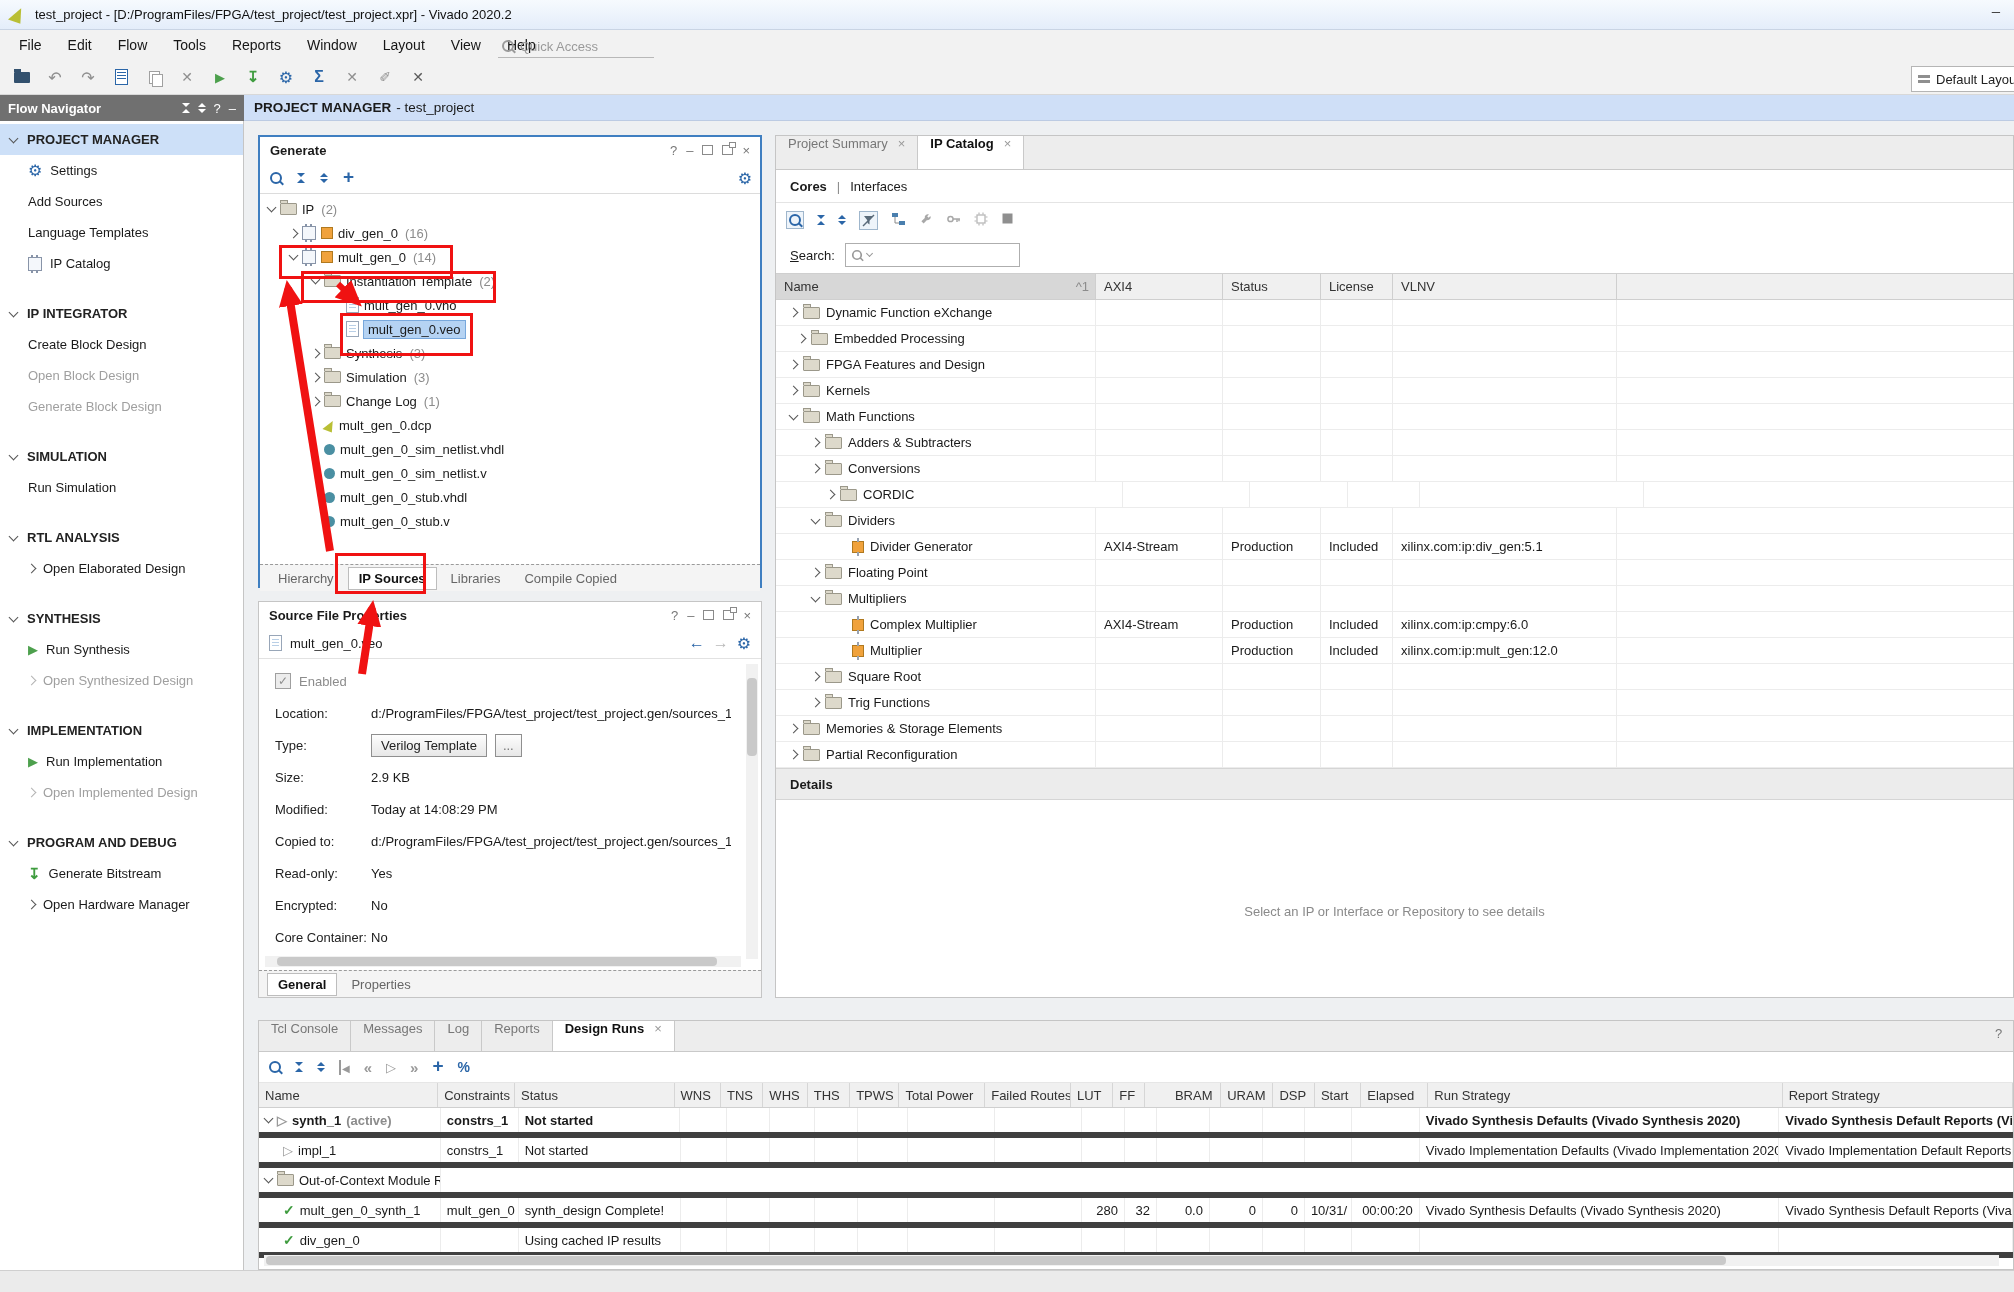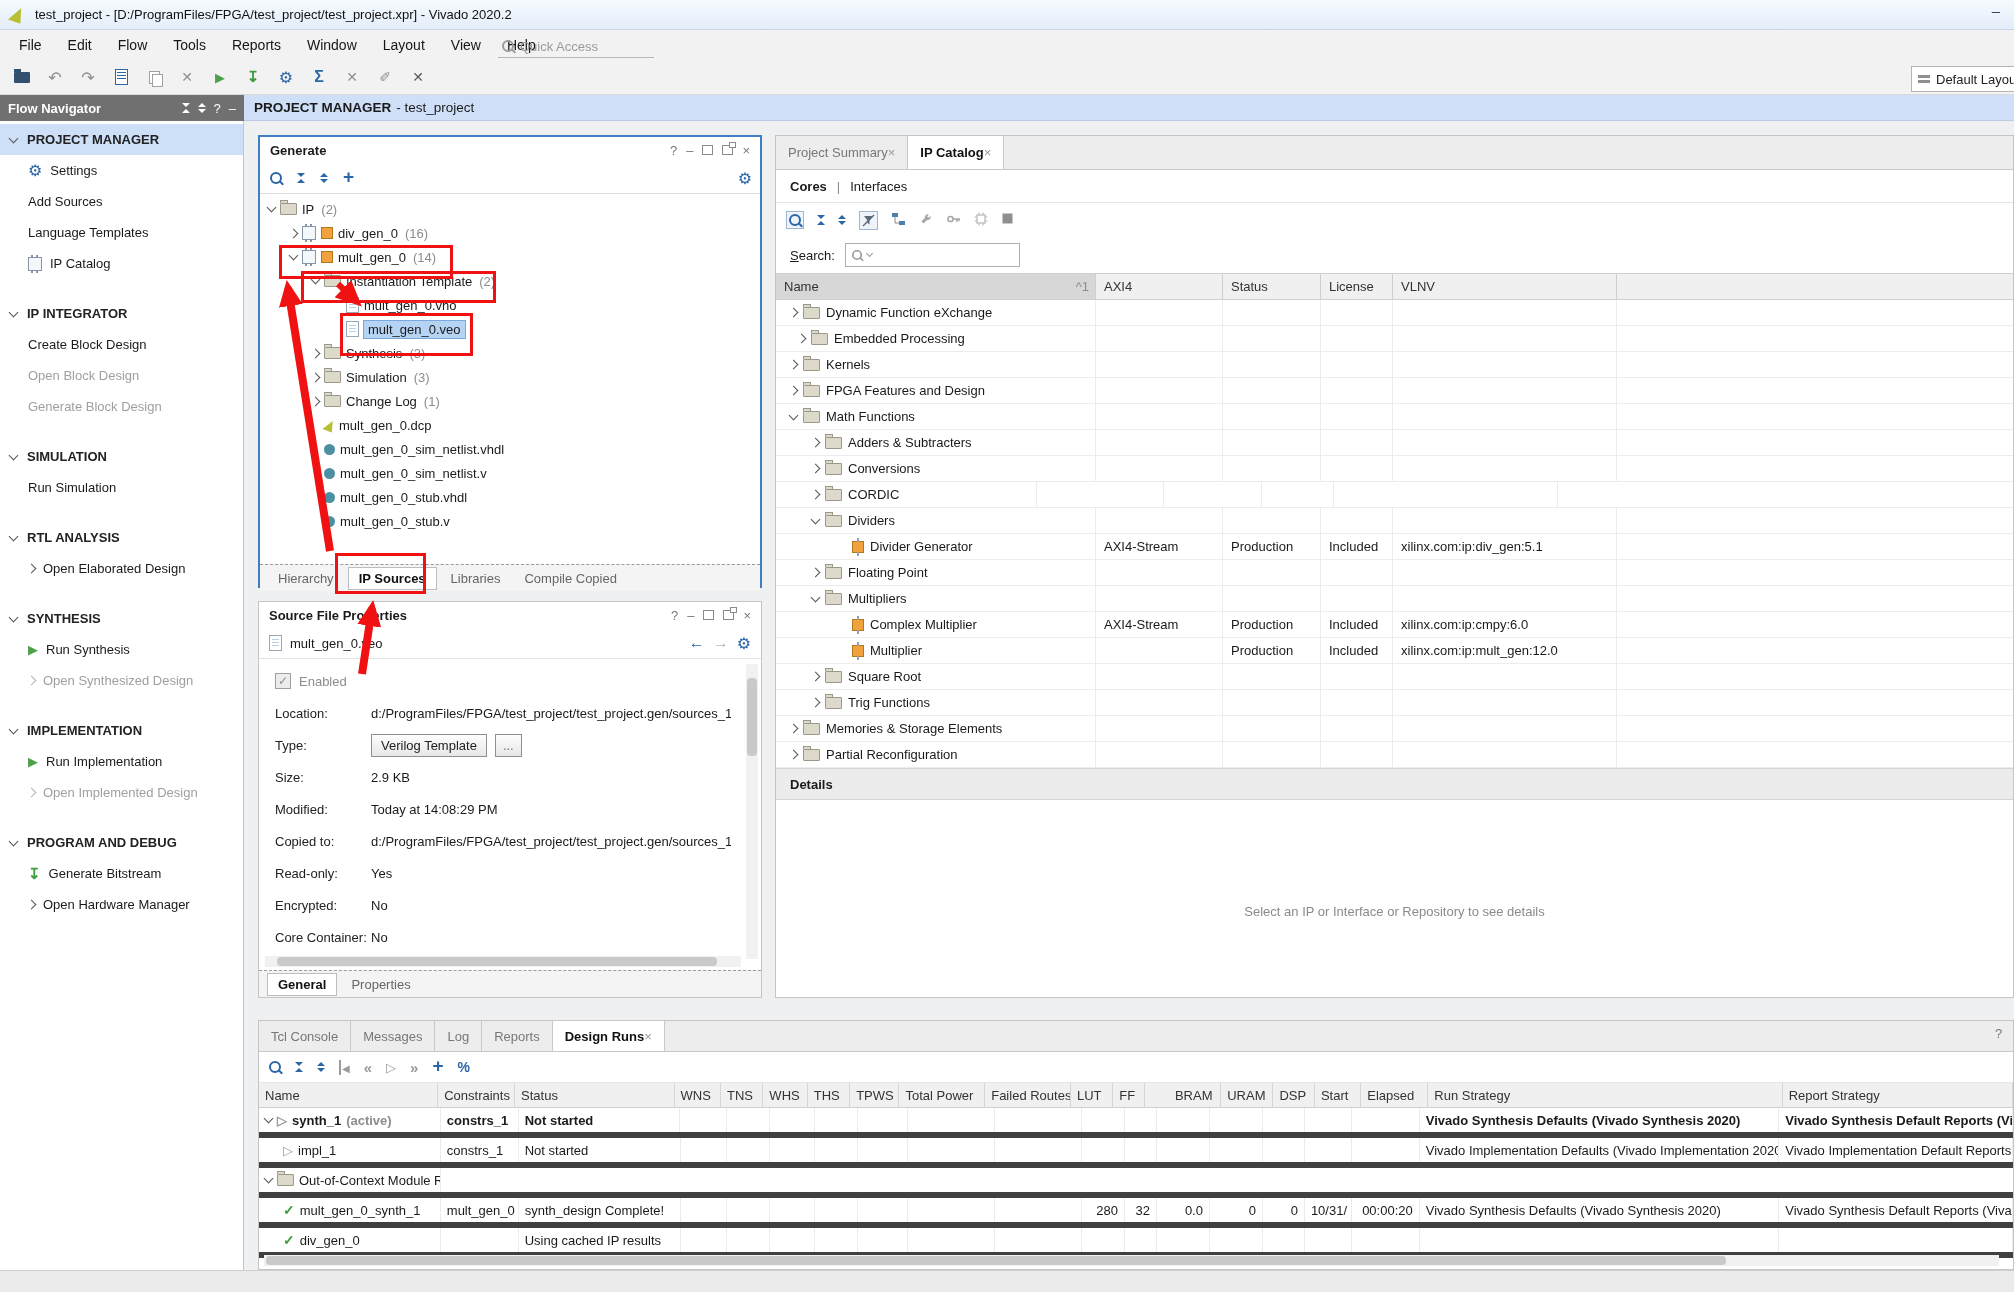--- a/index.html
+++ b/index.html
@@ -120,21 +120,21 @@
   .btn{border:1px solid #8f8f8f;background:linear-gradient(#fdfdfd,#e7e7e7);padding:3px 9px;font-size:13px;color:#222}
   .btn.more{padding:3px 7px;color:#777;margin-left:8px}
   .cbx{width:14px;height:14px;border:1px solid #9f9f9f;background:#ececec;display:inline-flex;align-items:center;justify-content:center;color:#8f8f8f;font-size:12px;margin-right:8px}
   #prop-vscroll{position:absolute;right:3px;top:62px;width:12px;height:295px;background:#f1f1f1}
   #prop-vscroll .thumb{position:absolute;left:1px;top:14px;width:10px;height:78px;background:#c9c9c9;border-radius:4px}
   #prop-hscroll{position:absolute;left:6px;bottom:30px;right:20px;height:11px;background:#f1f1f1;display:flex;align-items:center}
   #prop-hscroll .thumb{position:absolute;left:12px;right:24px;top:1px;height:9px;background:#c9c9c9;border-radius:4px}
 
   
   .ctabs{height:33px;background:#ededed;border-bottom:1px solid #c9c9c9;display:flex;align-items:stretch}
-  .ctab{display:flex;align-items:center;padding:0 12px;border-right:1px solid #c9c9c9;color:#777;font-size:13px}
+  .ctab{display:flex;gap:10px;padding:0 12px;border-right:1px solid #c9c9c9;color:#777;font-size:13px}
   .ctab.active{background:#fff;color:#111;font-weight:bold}
   .ctab .x{color:#999;font-weight:normal}
   #cores-row{height:32px;display:flex;align-items:center;gap:10px;padding-left:14px;border-bottom:1px solid #e4e4e4}
   #cat-toolbar{height:34px;display:flex;align-items:center;gap:13px;padding-left:10px}
   #cat-search-row{height:36px;display:flex;align-items:center;gap:10px;padding-left:14px}
   #cat-search-box{width:168px;height:22px;border:1px solid #aeaeae;display:flex;align-items:center;gap:4px;padding-left:5px;color:#9a9a9a}
   .ul-first::first-letter{text-decoration:underline}
   #cat-header{height:25px;background:#f0f0f0;border-top:1px solid #cfcfcf;border-bottom:1px solid #cfcfcf;display:flex}
   #cat-header .hc{display:flex;align-items:center;padding-left:8px;border-right:1px solid #cfcfcf;box-sizing:border-box;color:#333}
   #cat-header .hc.sorted{background:#d7d7d7;justify-content:space-between;padding-right:6px}
@@ -592,32 +592,32 @@
         </div>
         <div class="cc" style="width: 127px;"></div>
         <div class="cc" style="width: 98px;"></div>
         <div class="cc" style="width: 72px;"></div>
         <div class="cc" style="width: 224px;"></div>
       </div>
       <div class="crow">
         <div class="cc" style="width: 320px; padding-left: 14px;">
           <span class="chev"></span>
           <span class="i-folder"></span>
+          <span>FPGA Features and Design</span>
+        </div>
+        <div class="cc" style="width: 127px;"></div>
+        <div class="cc" style="width: 98px;"></div>
+        <div class="cc" style="width: 72px;"></div>
+        <div class="cc" style="width: 224px;"></div>
+      </div>
+      <div class="crow">
+        <div class="cc" style="width: 320px; padding-left: 14px;">
+          <span class="chev"></span>
+          <span class="i-folder"></span>
           <span>Kernels</span>
-        </div>
-        <div class="cc" style="width: 127px;"></div>
-        <div class="cc" style="width: 98px;"></div>
-        <div class="cc" style="width: 72px;"></div>
-        <div class="cc" style="width: 224px;"></div>
-      </div>
-      <div class="crow">
-        <div class="cc" style="width: 320px; padding-left: 14px;">
-          <span class="chev"></span>
-          <span class="i-folder"></span>
-          <span>FPGA Features and Design</span>
         </div>
         <div class="cc" style="width: 127px;"></div>
         <div class="cc" style="width: 98px;"></div>
         <div class="cc" style="width: 72px;"></div>
         <div class="cc" style="width: 224px;"></div>
       </div>
       <div class="crow">
         <div class="cc" style="width: 320px; padding-left: 14px;">
           <span class="chev open"></span>
           <span class="i-folder"></span>
@@ -644,21 +644,21 @@
           <span class="chev"></span>
           <span class="i-folder"></span>
           <span>Conversions</span>
         </div>
         <div class="cc" style="width: 127px;"></div>
         <div class="cc" style="width: 98px;"></div>
         <div class="cc" style="width: 72px;"></div>
         <div class="cc" style="width: 224px;"></div>
       </div>
       <div class="crow">
-        <div class="cc" style="width: 261px; padding-left: 36px;">
+        <div class="cc" style="width: 332px; padding-left: 36px; margin-left: 15px;">
           <span class="chev"></span>
           <span class="i-folder"></span>
           <span>CORDIC</span>
         </div>
         <div class="cc" style="width: 127px;"></div>
         <div class="cc" style="width: 98px;"></div>
         <div class="cc" style="width: 72px;"></div>
         <div class="cc" style="width: 224px;"></div>
       </div>
       <div class="crow">

